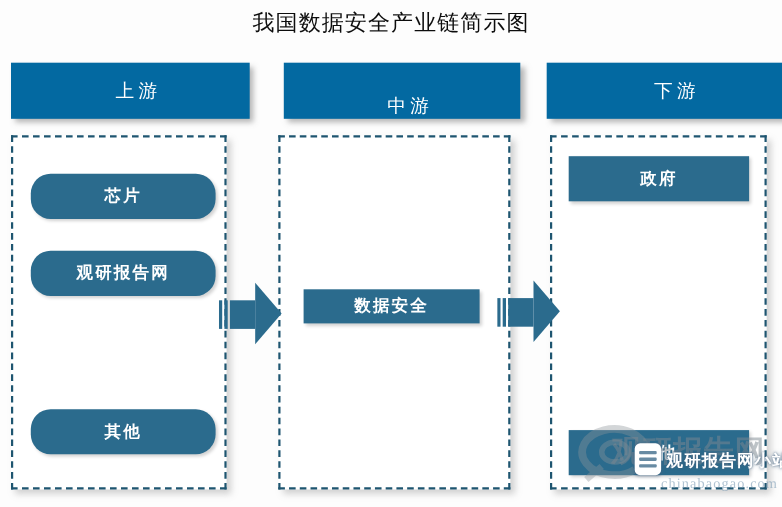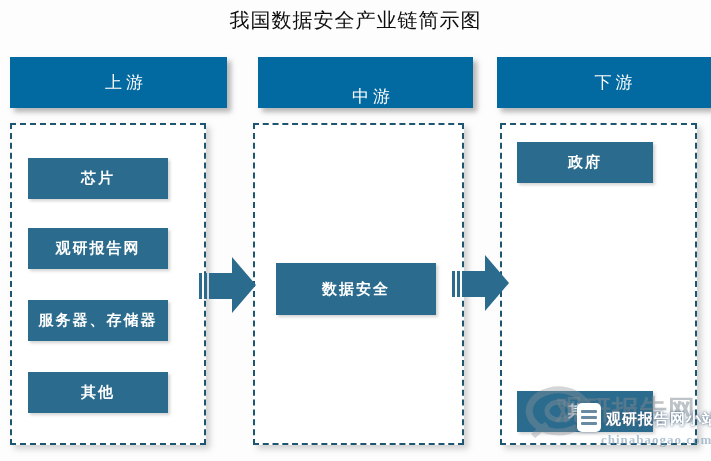--- a/index.html
+++ b/index.html
@@ -28,23 +28,23 @@
   }
   .dash-up{left:10px;width:192px;}
   .dash-mid{left:253px;width:207px;}
   .dash-down{left:500px;width:193px;}
   .node{
     position:absolute;height:41px;background:#2b6b8d;color:#fff;
     display:flex;align-items:center;justify-content:center;
     font-size:15px;font-weight:bold;letter-spacing:2px;
     box-shadow:2px 2px 3px rgba(0,0,0,0.18);
   }
-  .n-up{left:28px;width:140px;}
-  .n-down{left:517px;width:136px;font-family:Liberation Serif, serif;}
-  .n-mid{left:276px;width:160px;height:52px;top:263px;}
+  .n-up{left:28px;width:168px;border-radius:18px;}
+  .n-down{left:517px;width:164px;font-family:Liberation Serif, serif;}
+  .n-mid{left:276px;width:160px;height:31px;top:263px;}
   .arrow{position:absolute;width:58px;height:58px;}
   .arrow-left{left:199px;top:256px;}
   .arrow-right{left:452px;top:254px;}
   
   .wm-logo{position:absolute;left:523px;top:384px;opacity:0.38;}
   .wm-brand{
     position:absolute;left:556px;top:392px;font-size:27px;font-weight:bold;
     color:#7e8891;opacity:0.5;letter-spacing:1px;white-space:nowrap;
   }
   .wm-badge{
@@ -53,21 +53,21 @@
     display:flex;flex-direction:column;justify-content:center;gap:3px;
     padding:5px 4px;box-sizing:border-box;
   }
   .wm-badge i{display:block;height:3px;background:#4e7793;border-radius:1px;opacity:.85;}
   .wm-site{
     position:absolute;left:606px;top:410px;font-size:15px;font-weight:bold;
     color:#ffffff;letter-spacing:1px;white-space:nowrap;
     text-shadow:0 0 2px rgba(70,100,130,.9),0 0 4px rgba(70,100,130,.55);
   }
   .wm-url{
-    position:absolute;left:601px;top:432px;font-size:13px;font-weight:bold;
+    position:absolute;left:601px;top:432px;font-size:13px;font-weight:normal;
     color:#7d9cb5;opacity:0.6;letter-spacing:1px;white-space:nowrap;
   }
 </style>
 </head>
 <body>
 
 <div class="canvas">
 
   <div class="title">我国数据安全产业链简示图</div>
 
@@ -83,23 +83,20 @@
 
   <div class="dashbox dash-up"></div>
   <div class="dashbox dash-mid"></div>
   <div class="dashbox dash-down"></div>
 
   <div class="node n-up" style="top:158px">
     <span>芯片</span>
   </div>
   <div class="node n-up" style="top:228px">
     <span>观研报告网</span>
-  </div>
-  <div class="node n-up" style="top:300px">
-    <span>服务器、存储器</span>
   </div>
   <div class="node n-up" style="top:372px">
     <span>其他</span>
   </div>
 
   <div class="node n-mid">
     <span>数据安全</span>
   </div>
 
   <div class="node n-down" style="top:142px">

